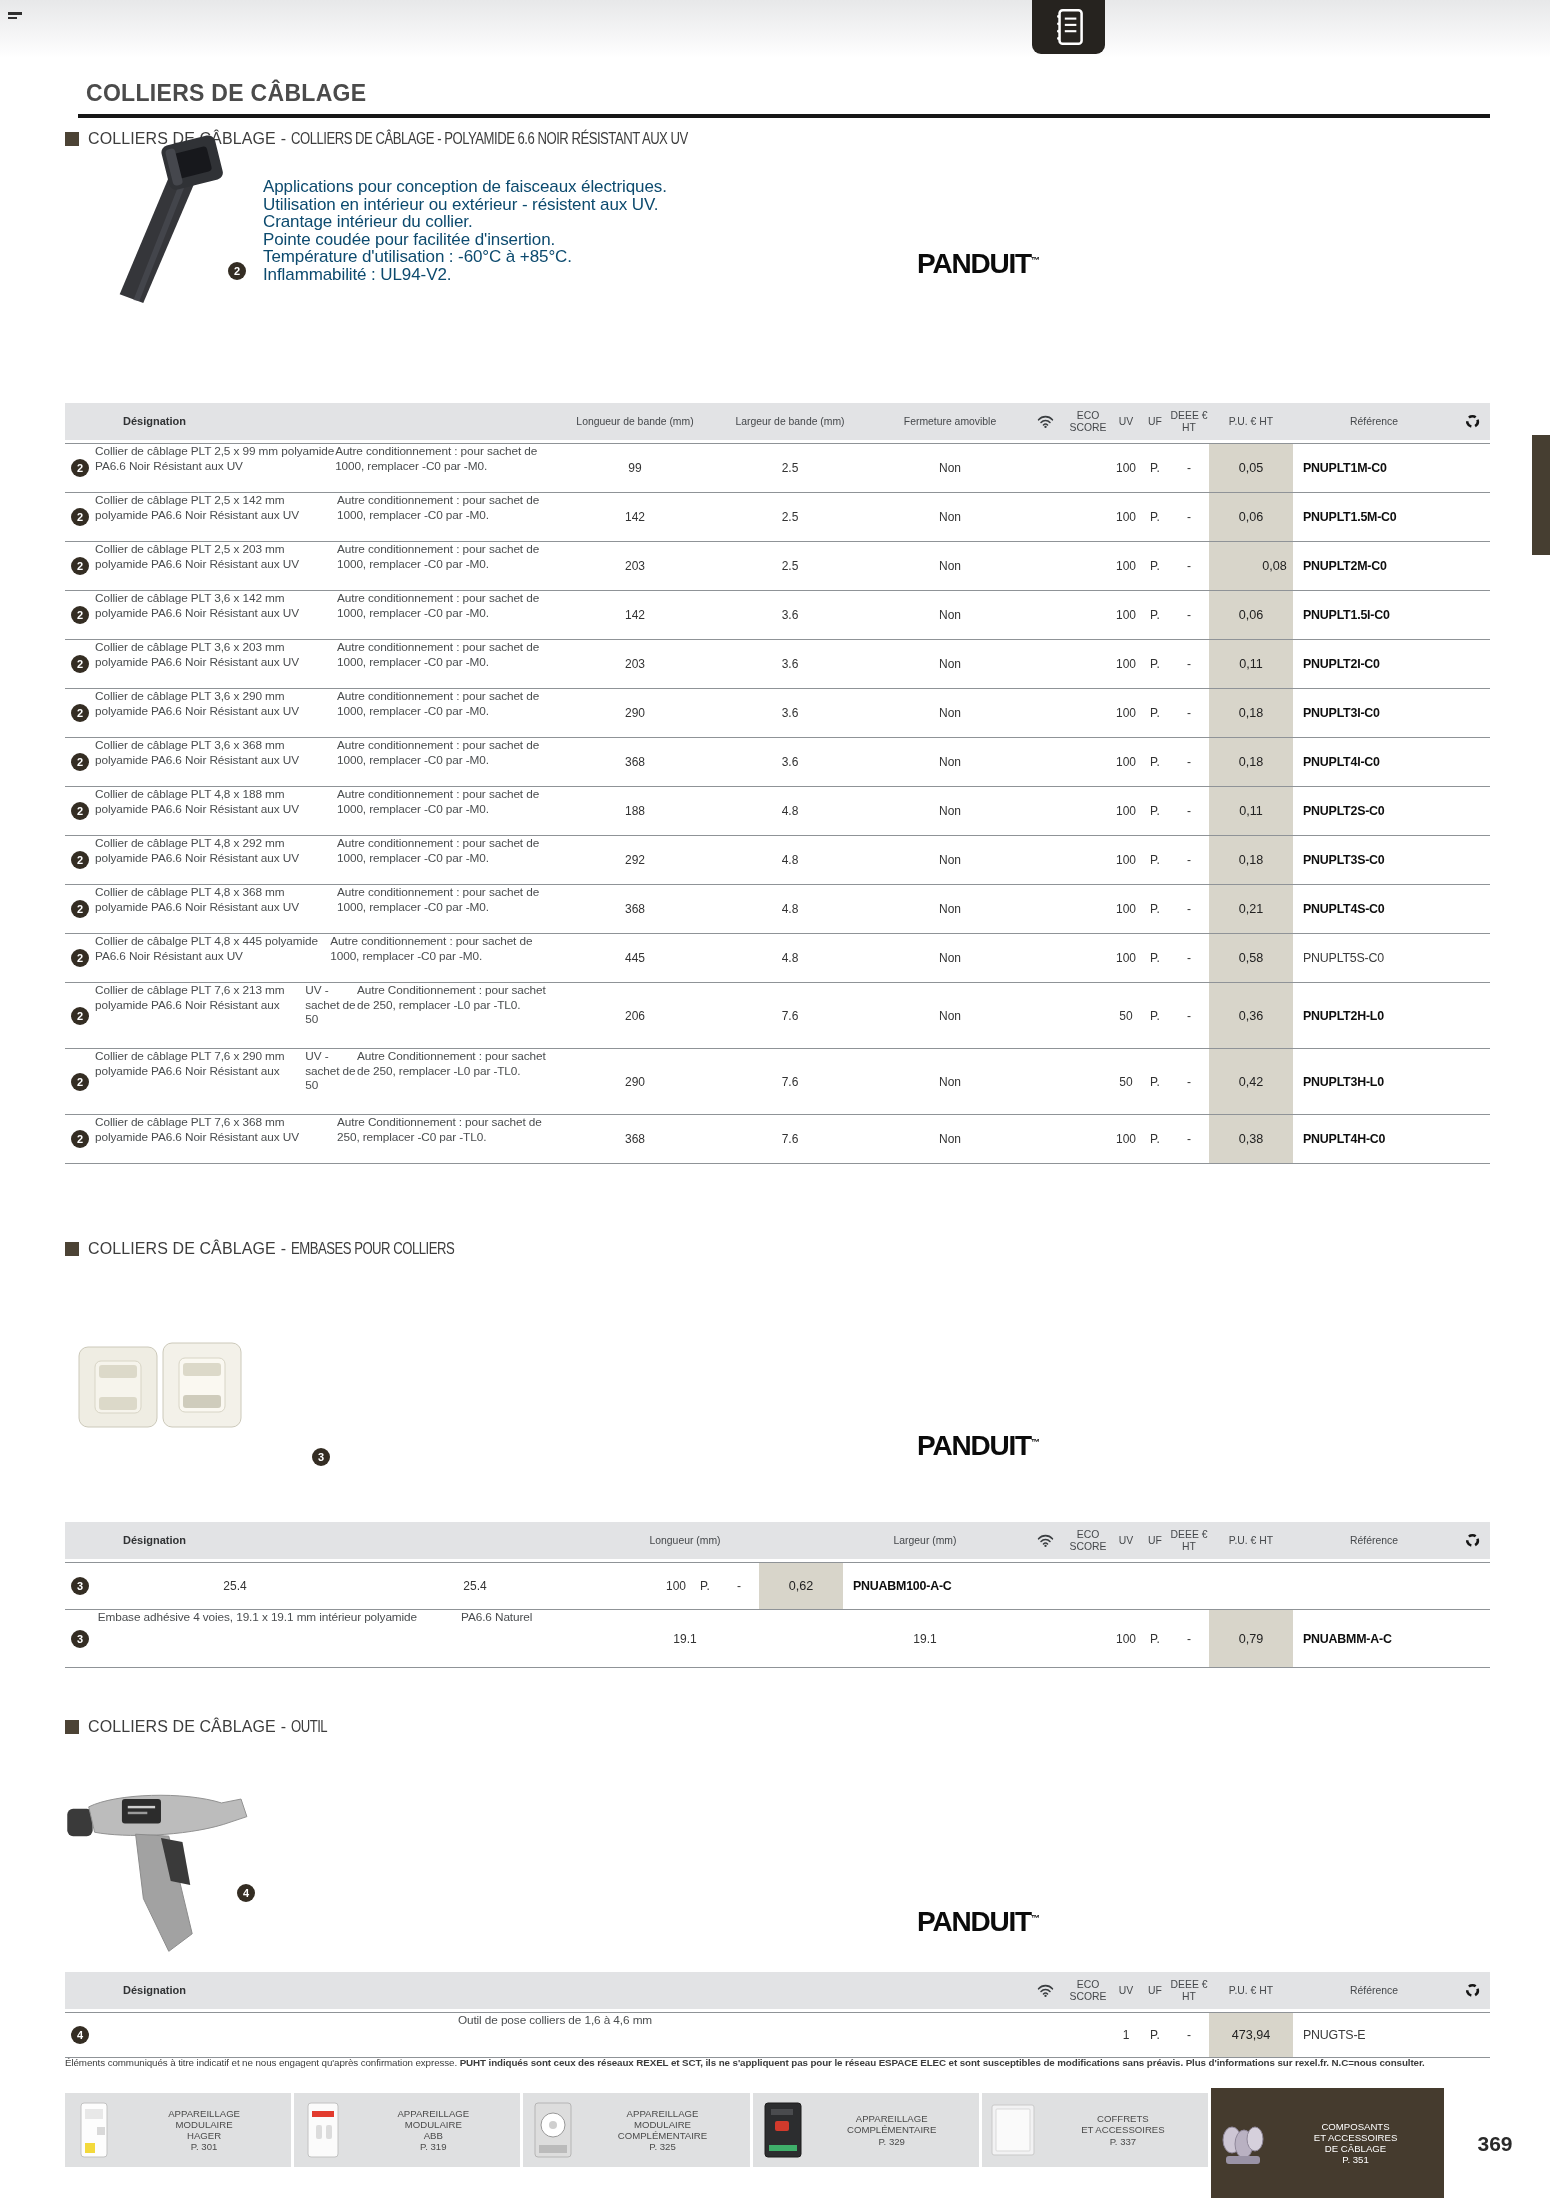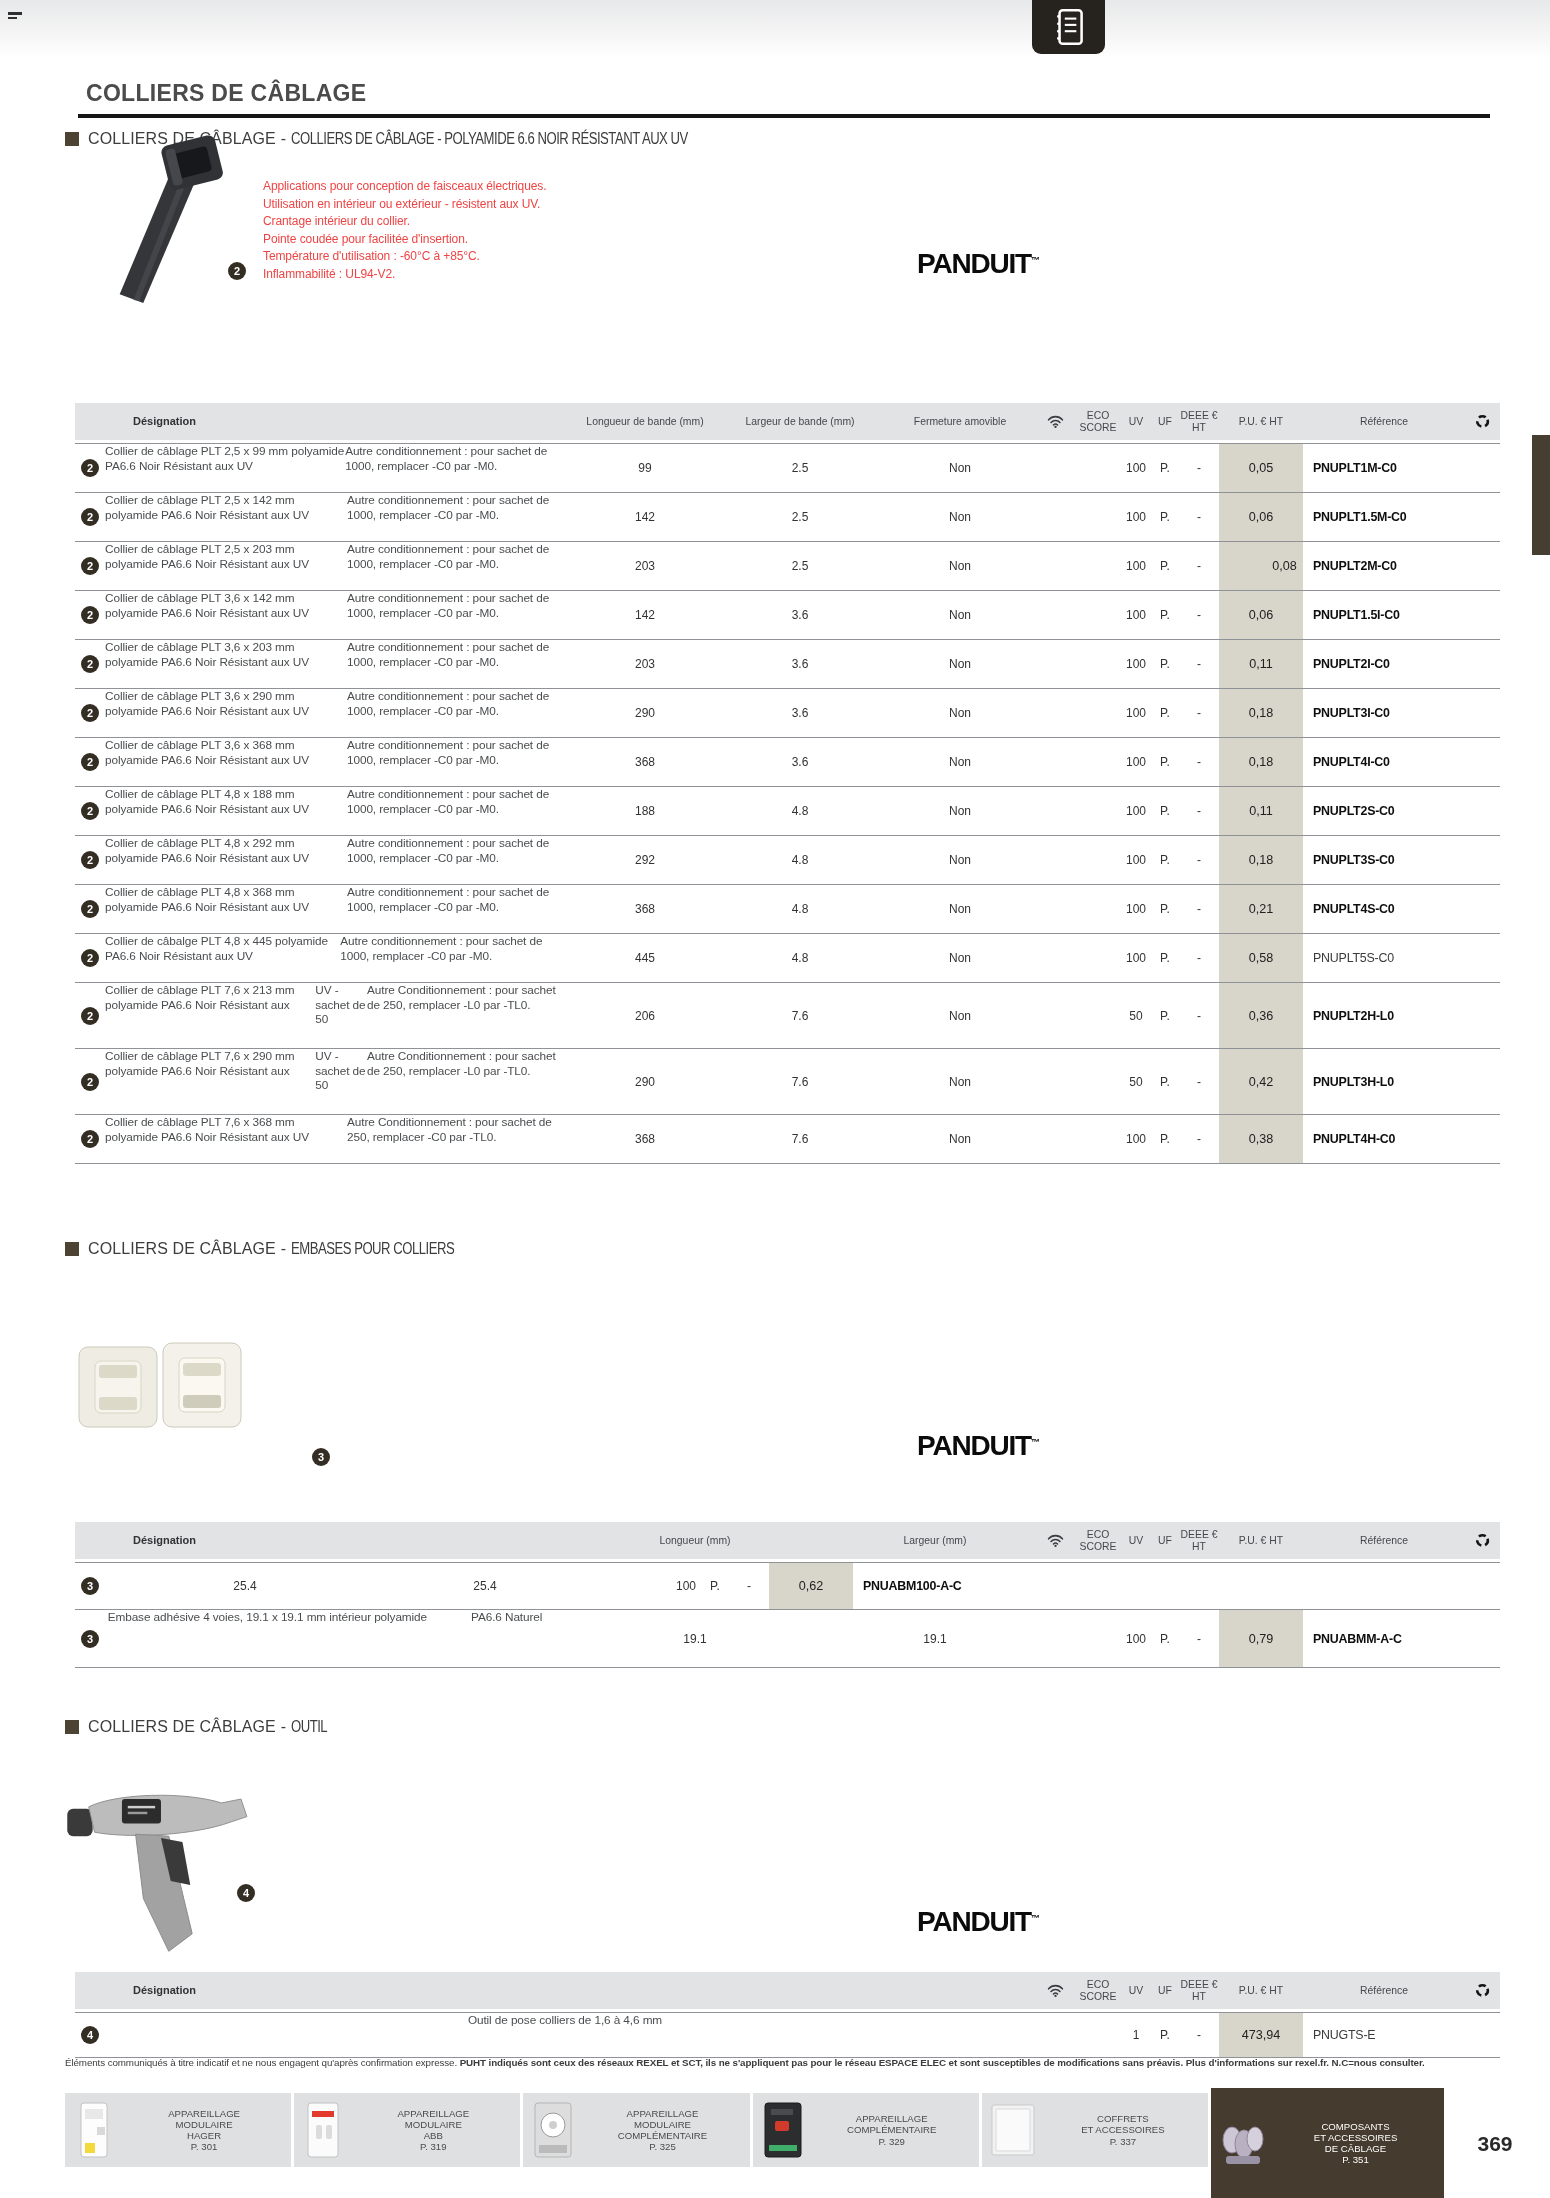--- a/index.html
+++ b/index.html
@@ -31,37 +31,37 @@
         transform:scaleX(0.82);transform-origin:left center;}
 
   .photo{position:absolute;}
   .s1 .photo{left:18px;top:4px;width:150px;height:172px;}
   .s2 .photo{left:10px;top:85px;width:170px;height:115px;}
   .s3 .photo{left:0px;top:42px;width:190px;height:205px;}
 
   .desc{position:absolute;}
   .s1 .desc{left:198px;top:48px;}
   .s2 .desc{left:280px;top:146px;}
-  .desc-line{font-size:12px;line-height:17.6px;color:#ef4444;letter-spacing:-0.1px;}
+  .desc-line{font-size:17px;line-height:17.6px;color:#0c4a6e;letter-spacing:-0.1px;}
 
   .badge{width:18px;height:18px;border-radius:50%;background:#342d23;color:#fff;
         font-size:11px;font-weight:700;display:flex;align-items:center;justify-content:center;}
   .badge-desc{position:absolute;}
   .s1 .badge-desc{left:163px;top:132px;}
   .s2 .badge-desc{left:247px;top:208px;}
   .s3 .badge-desc{left:172px;top:166px;}
 
   .panduit{position:absolute;right:450px;font-weight:900;font-size:28px;color:#0b0b0b;
         letter-spacing:-1.2px;transform:scaleY(0.96);}
   .s1 .panduit{top:118px;}
   .s2 .panduit{top:190px;}
   .s3 .panduit{top:188px;}
   .panduit sup{font-size:9px;font-weight:700;letter-spacing:0;vertical-align:super;}
 
-  .table{position:absolute;left:10px;width:1425px;}
+  .table{position:absolute;left:0;width:1425px;}
   .s1 .table{top:273px;}
   .s2 .table{top:282px;}
   .s3 .table{top:254px;}
   .table *{box-sizing:border-box;}
   .thead{display:flex;align-items:center;background:#e2e3e5;height:37px;margin-bottom:3px;}
   .th{font-size:10.4px;color:#45484b;display:flex;align-items:center;justify-content:center;
         text-align:center;line-height:11.5px;height:100%;}
   .th-desc{justify-content:flex-start;padding-left:28px;font-weight:700;color:#303234;font-size:11px;}
   .th-col1,.th-col2,.th-col3{white-space:nowrap;}
   .tbody{border-top:1.2px solid #8f9397;}

